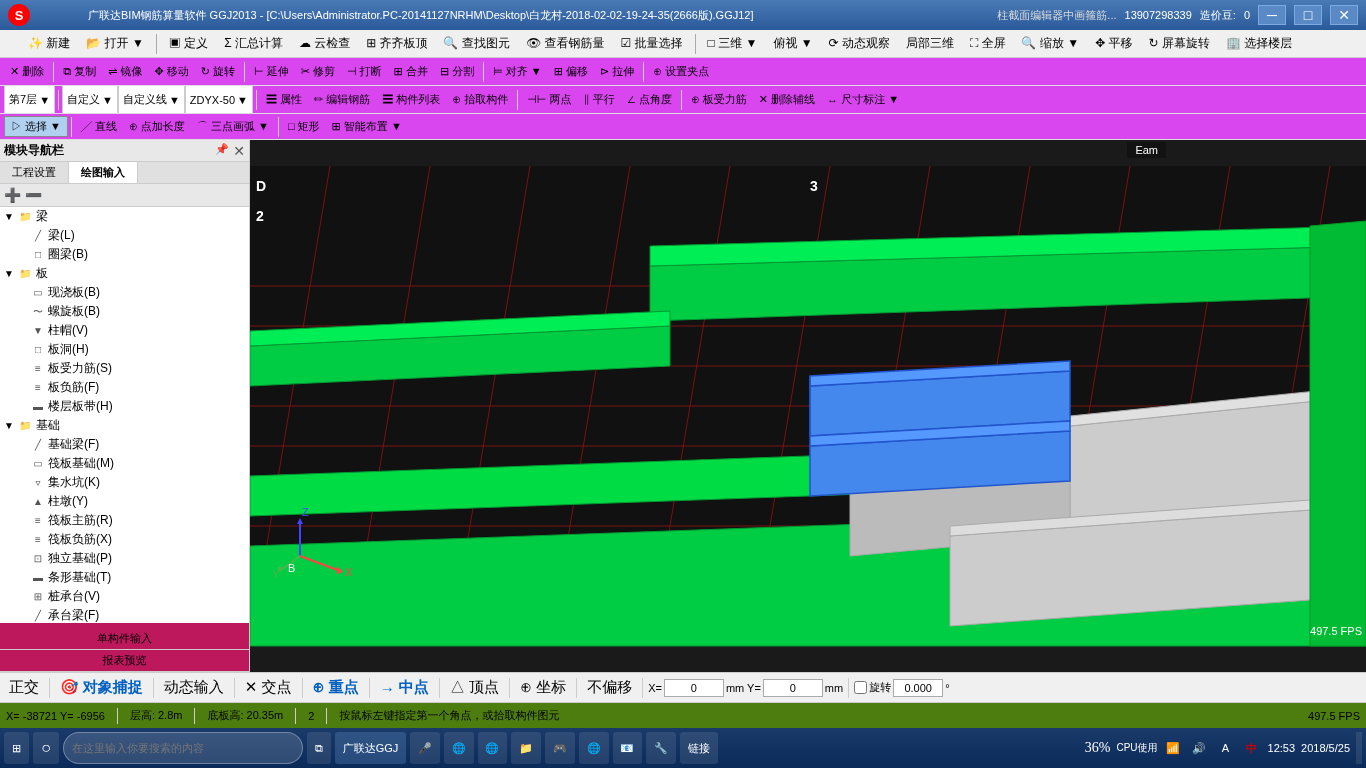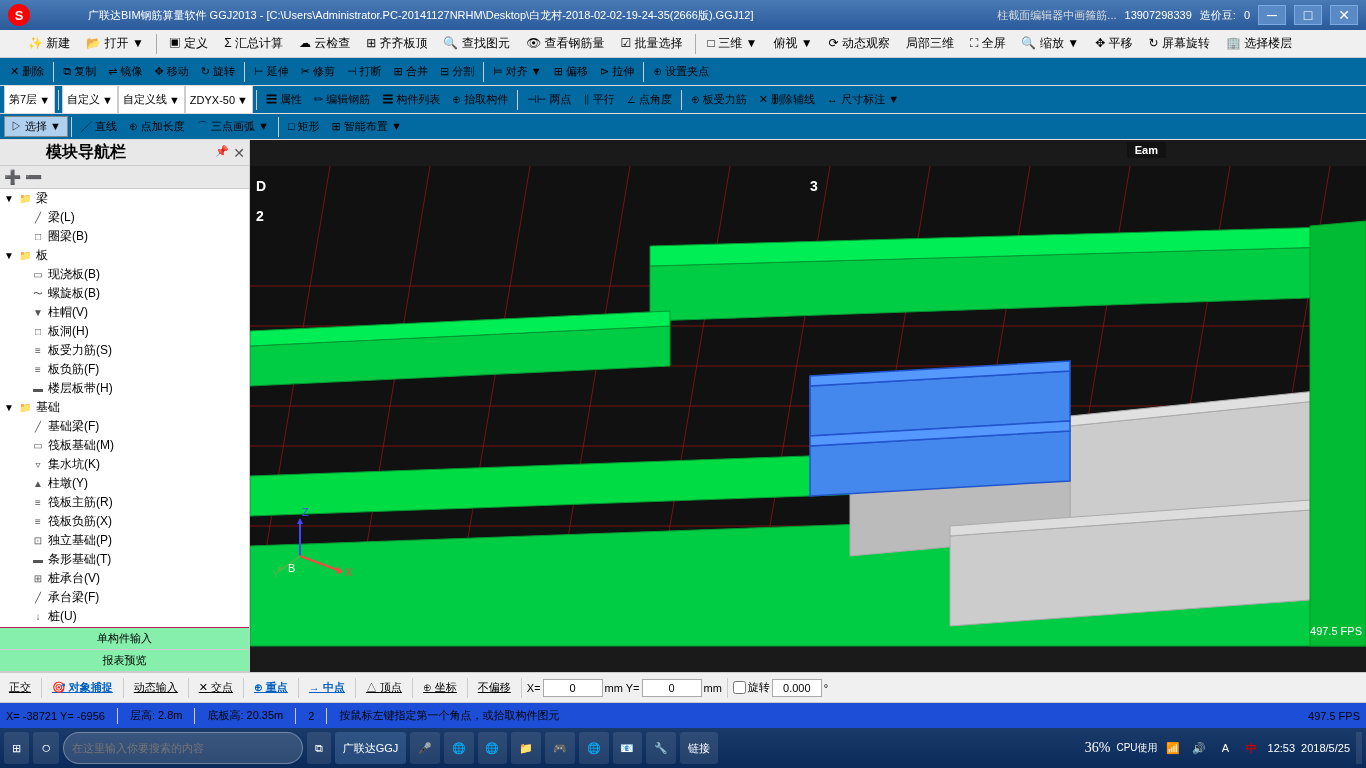--- a/index.html
+++ b/index.html
@@ -20,21 +20,21 @@
     #menubar {
       width: 100%; height: 28px; background: #f0f0f0;
       display: flex; align-items: center; padding: 0 20px;
       border-bottom: 1px solid #ccc; font-size: 12px;
     }
     .menu-item { padding: 3px 8px; cursor: pointer; white-space: nowrap; }
     .toolbar-sep { width: 1px; height: 20px; background: #aaa; margin: 0 4px; }
 
     
     .toolbar-row {
-      width: 100%; height: 28px; background: #0369a1;
+      width: 100%; height: 28px; background: #d946ef;
       display: flex; align-items: center; padding: 0 4px;
       border-bottom: 1px solid #ddd; overflow: hidden;
     }
     .tb-btn { padding: 2px 6px; font-size: 11px; cursor: pointer; white-space: nowrap; display: flex; align-items: center; gap: 2px; }
     .tb-btn.active { background: #b0d0f0; border: 1px solid #7aa0d0; }
     .tb-sep { width: 1px; height: 20px; background: #ccc; margin: 0 3px; }
     .tb-dropdown { display: flex; align-items: center; gap: 2px; padding: 1px 4px; background: white; border: 1px solid #ccc; cursor: pointer; font-size: 11px; height: 36px; }
 
     
     #main-layout { display: flex; width: 100%; height: calc(768px - 30px - 28px - 28px - 28px - 28px - 28px - 28px - 30px - 26px); }
@@ -43,76 +43,76 @@
     #sidebar {
       width: 250px; min-width: 250px; background: #f0f0f0;
       border-right: 1px solid #ccc; display: flex; flex-direction: column;
       overflow: hidden;
     }
     #sidebar-header {
       background: #e8e8e8; border-bottom: 1px solid #ccc;
       display: flex; align-items: center; justify-content: space-between;
       padding: 2px 4px; font-size: 11px;
     }
-    #sidebar-title { font-weight: bold; font-size: 16px; margin-left: 42px; }
+    #sidebar-title { font-weight: bold; font-size: 12px; }
     .sidebar-close-btn { cursor: pointer; font-size: 14px; color: #555; }
 
     #nav-tabs { display: flex; background: #e0e0e0; border-bottom: 1px solid #ccc; }
     .nav-tab { padding: 3px 12px; font-size: 11px; cursor: pointer; border-right: 1px solid #ccc; }
     .nav-tab.active { background: white; font-weight: bold; }
 
     #tree-area { flex: 1; overflow-y: auto; overflow-x: hidden; background: white; font-size: 12px; }
     .tree-node { display: flex; align-items: center; padding: 1px 2px; cursor: pointer; white-space: nowrap; }
     .tree-expand { width: 14px; text-align: center; font-size: 10px; }
     .tree-icon { width: 16px; height: 16px; margin: 0 2px; display: flex; align-items: center; justify-content: center; font-size: 10px; }
     .tree-label { flex: 1; }
     .indent-1 { padding-left: 14px; }
 
-    #sidebar-footer { border-top: 1px solid #be185d; background: #86efac; }
+    #sidebar-footer { border-top: 5px solid #be185d; background: #be185d; }
     .sidebar-footer-btn { padding: 3px 8px; font-size: 11px; cursor: pointer; border-bottom: 1px solid #ccc; text-align: center; }
 
     
     #canvas-area { flex: 1; background: #1a1a1a; position: relative; overflow: hidden; }
 
     
     #scene-svg { width: 100%; height: 100%; }
 
     
     #statusbar {
-      width: 100%; height: 26px; background: #1d4ed8;
+      width: 100%; height: 26px; background: #4d7c0f;
       display: flex; align-items: center; padding: 0 6px;
       border-top: 1px solid #ccc; font-size: 11px; gap: 8px; justify-content: flex-end;
     }
     .status-sep { width: 1px; height: 16px; background: #ccc; margin: 0 4px; }
 
     
     #snapbar {
       width: 100%; height: 30px; background: #f0f0f0;
       display: flex; align-items: center; padding: 0 4px;
       border-top: 1px solid #ccc; font-size: 11px; gap: 2px;
     }
-    .snap-btn { padding: 2px 5px; cursor: pointer; display: flex; align-items: center; gap: 2px; font-size: 11px; text-decoration: underline; }
+    .snap-btn { padding: 2px 5px; cursor: pointer; display: flex; align-items: center; gap: 2px; font-size: 15px; }
     .snap-btn.active { color: #0060c0; font-weight: bold; }
     .snap-input { width: 60px; height: 18px; border: 1px solid #aaa; font-size: 11px; text-align: center; }
 
     
     #taskbar {
       width: 100%; height: 40px; background: linear-gradient(to bottom, #1a3a6a, #0a2a5a);
       display: flex; align-items: center; padding: 0 4px; gap: 4px;
       position: fixed; bottom: 0; left: 0;
     }
     .taskbar-btn { height: 32px; padding: 2px 8px; background: rgba(255,255,255,0.1); color: white; font-size: 11px; cursor: pointer; display: flex; align-items: center; gap: 4px; border-radius: 3px; }
     .win-search { height: 32px; flex: 0 0 240px; background: rgba(255,255,255,0.15); border: 1px solid rgba(255,255,255,0.3); color: white; font-size: 11px; padding: 0 8px; border-radius: 16px; }
     .taskbar-right { margin-left: auto; display: flex; align-items: center; gap: 6px; color: white; font-size: 11px; }
     .tray-icon { width: 20px; height: 20px; display: flex; align-items: center; justify-content: center; cursor: pointer; }
 
     .cam-info {
       position: absolute; top: 2px; right: 200px;
       color: white; font-size: 11px;
-      background: rgba(0,0,0,0.3); padding: 2px 8px; font-weight: bold;
+      background: rgba(0,0,0,0.3); padding: 2px 8px;
     }
 
     .fps-label {
       position: absolute; bottom: 35px; right: 4px;
       color: white; font-size: 11px;
     }
   </style>
 </head>
 <body>
 
@@ -220,20 +220,24 @@
 
   <div id="sidebar">
     <div id="sidebar-header">
       <span id="sidebar-title">模块导航栏</span>
       <div style="display:flex;gap:4px;">
         <span style="cursor:pointer;">📌</span>
         <span class="sidebar-close-btn">✕</span>
       </div>
     </div>
 
+    <div id="nav-tabs">
+      <div class="nav-tab">工程设置</div>
+      <div class="nav-tab active">绘图输入</div>
+    </div>
 
     <div style="display:flex;align-items:center;padding:3px 4px;background:#e8e8e8;border-bottom:1px solid #ccc;gap:4px;">
       <span style="cursor:pointer;font-size:14px;color:#555;">➕</span>
       <span style="cursor:pointer;font-size:14px;color:#555;">➖</span>
     </div>
 
     <div id="tree-area">
 
       <div class="tree-node">
         <span class="tree-expand">▼</span>

